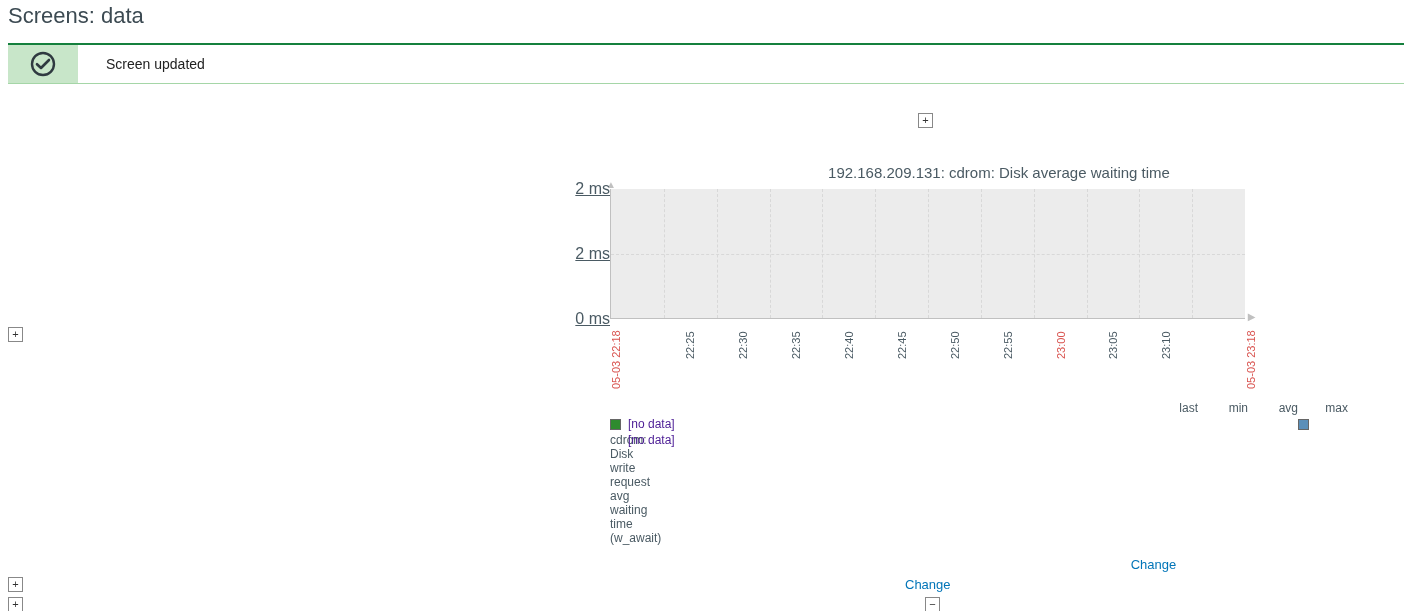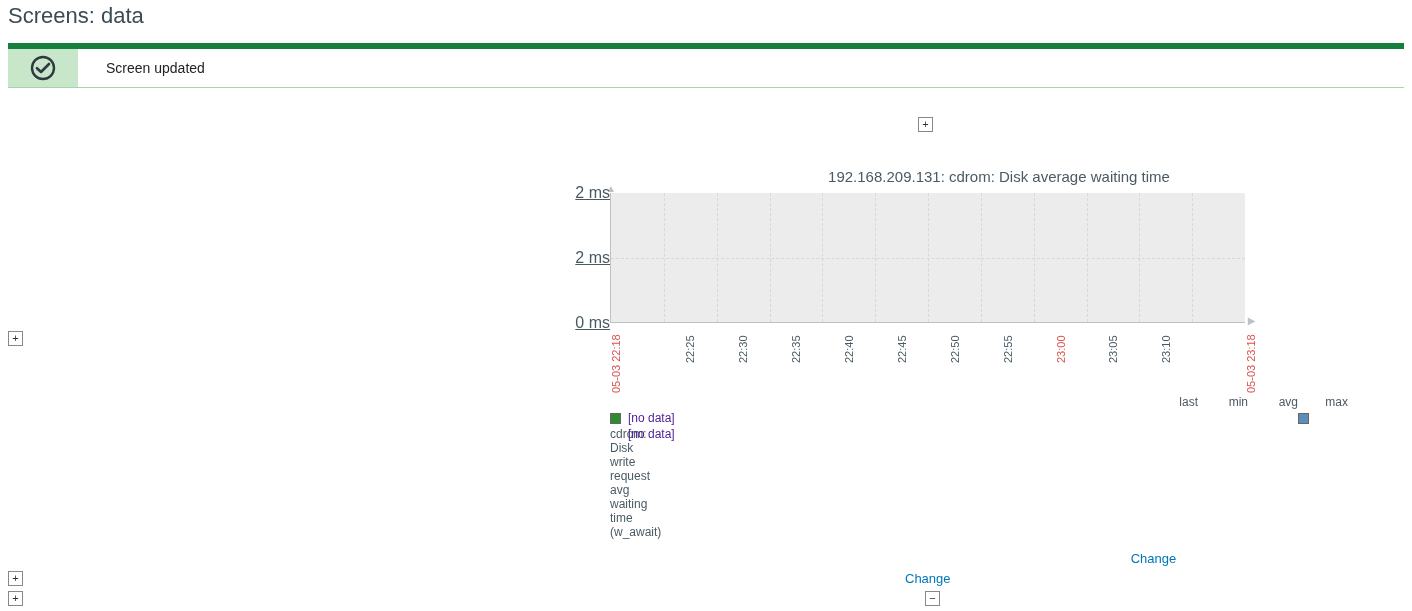--- a/index.html
+++ b/index.html
@@ -12,21 +12,21 @@
   }
   .page-title {
     font-size: 22px;
     font-weight: normal;
     color: #3c4a52;
     padding: 3px 8px 14px 8px;
   }
   .notice-bar {
     display: flex;
     align-items: center;
-    border-top: 6px solid #15803d;
+    border-top: 2px solid #15803d;
     border-bottom: 1px solid #a5d6a7;
     background: #ffffff;
     margin: 0 8px 0 8px;
   }
   .notice-icon-box {
     width: 70px;
     height: 38px;
     background: #c8e6c9;
     display: flex;
     align-items: center;
@@ -143,20 +143,21 @@
     top: 6px;
     font-size: 11px;
     color: #4a5a63;
     transform: rotate(-90deg);
     transform-origin: left top;
     white-space: nowrap;
   }
   .xtick.edge { color: #d9534f; }
   .legend-area {
     margin-left: 60px;
+    margin-top: 10px;
     display: grid;
     grid-template-columns: 18px 430px 90px 50px 50px 50px 50px;
     row-gap: 2px;
   }
   .legend-header {
     font-size: 12px;
     color: #4a5a63;
     text-align: right;
   }
   .legend-swatch {

